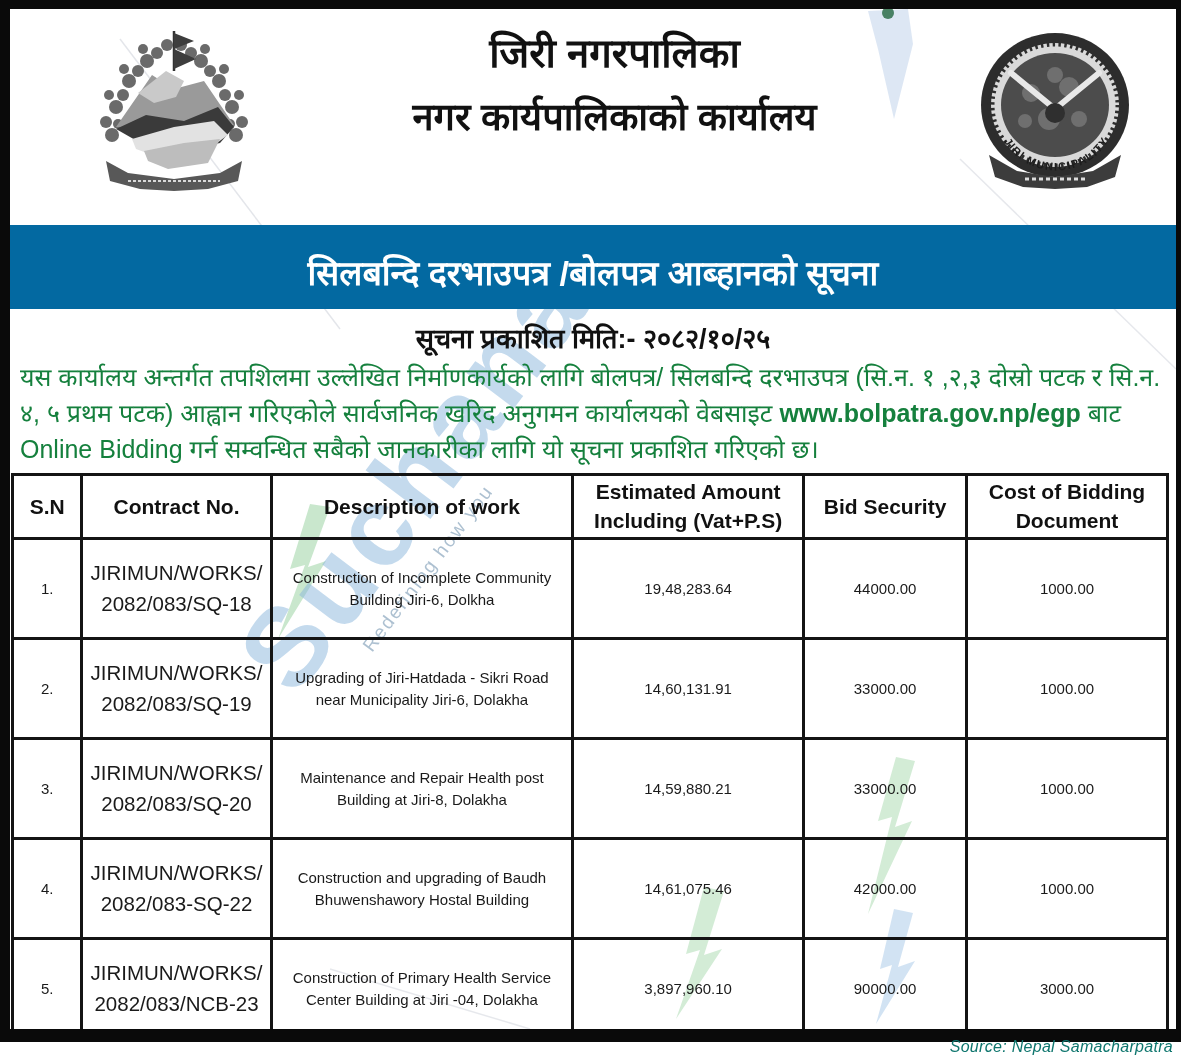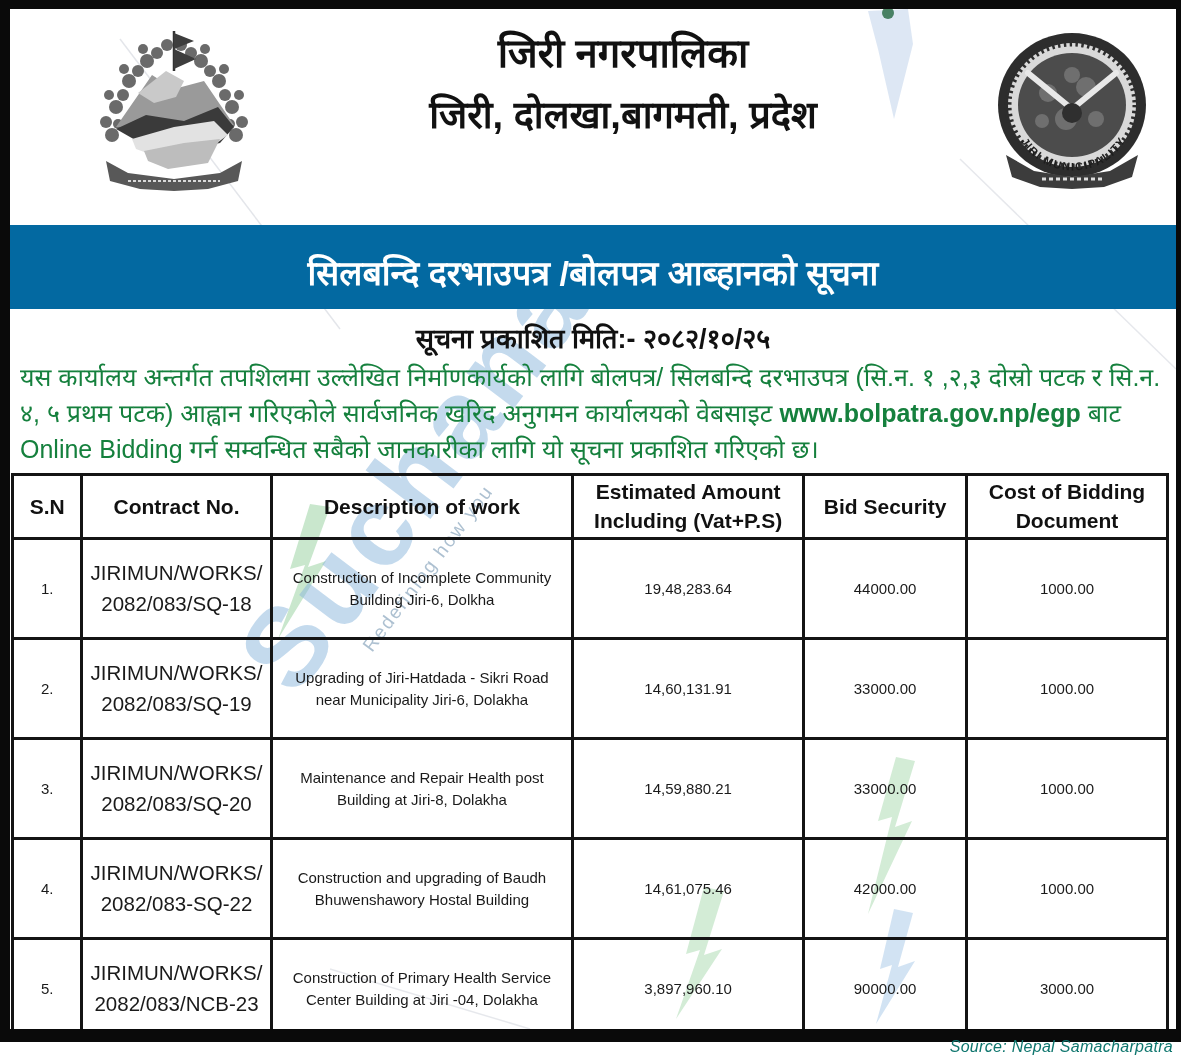--- a/index.html
+++ b/index.html
@@ -20,21 +20,21 @@
     background:#fff;
     overflow:hidden;
   }
   .wm-layer{position:absolute;left:0;top:0;width:100%;height:100%;z-index:0;pointer-events:none;}
   .content{position:relative;z-index:1;}
 
   
   .masthead{
     display:flex;align-items:flex-start;justify-content:space-between;
     height:214px;box-sizing:border-box;
-    padding:14px 18px 0 78px;
+    padding:14px 35px 0 78px;
   }
   .logo{flex:0 0 auto;}
   .masthead-center{flex:1 1 auto;text-align:center;font-weight:bold;line-height:1.1;}
   .m-line1{font-size:40px;margin-top:8px;}
   .m-line2{font-size:38px;margin-top:22px;}
   .m-line3{font-size:38px;margin-top:20px;}
 
   .banner{
     background:#0369a1;color:#ffffff;
     text-align:center;font-weight:bold;font-size:34px;
@@ -156,21 +156,21 @@
             <polygon points="44,116 86,104 126,98 140,112 112,132 70,134 48,126" fill="#e2e2e2"></polygon>
             <polygon points="56,128 96,120 132,116 120,140 80,146 60,138" fill="#bdbdbd"></polygon>
 
             <path d="M18,138 L40,150 L86,156 L132,150 L154,138 L150,158 L120,166 L86,168 L52,166 L22,158 Z" fill="#585858"></path>
             <line x1="40" y1="158" x2="132" y2="158" stroke="#d9d9d9" stroke-width="2" stroke-dasharray="3,2"></line>
           </svg>
         </div>
 
         <div class="masthead-center">
           <div class="m-line1">जिरी नगरपालिका</div>
-          <div class="m-line3">जिरी, दोलखा,बागमती, प्रदेश</div>
+          <div class="m-line2">नगर कार्यपालिकाको कार्यालय</div>
         </div>
 
         <div class="logo">
           <svg width="172" height="176" viewBox="0 0 172 176">
             <defs>
               <path id="sealArc" d="M 28,100 A 60,58 0 0 0 146,100" fill="none"></path>
             </defs>
 
             <ellipse cx="86" cy="82" rx="74" ry="72" fill="#2d2d2d"></ellipse>
             <ellipse cx="86" cy="82" rx="64" ry="62" fill="#d9d9d9"></ellipse>

